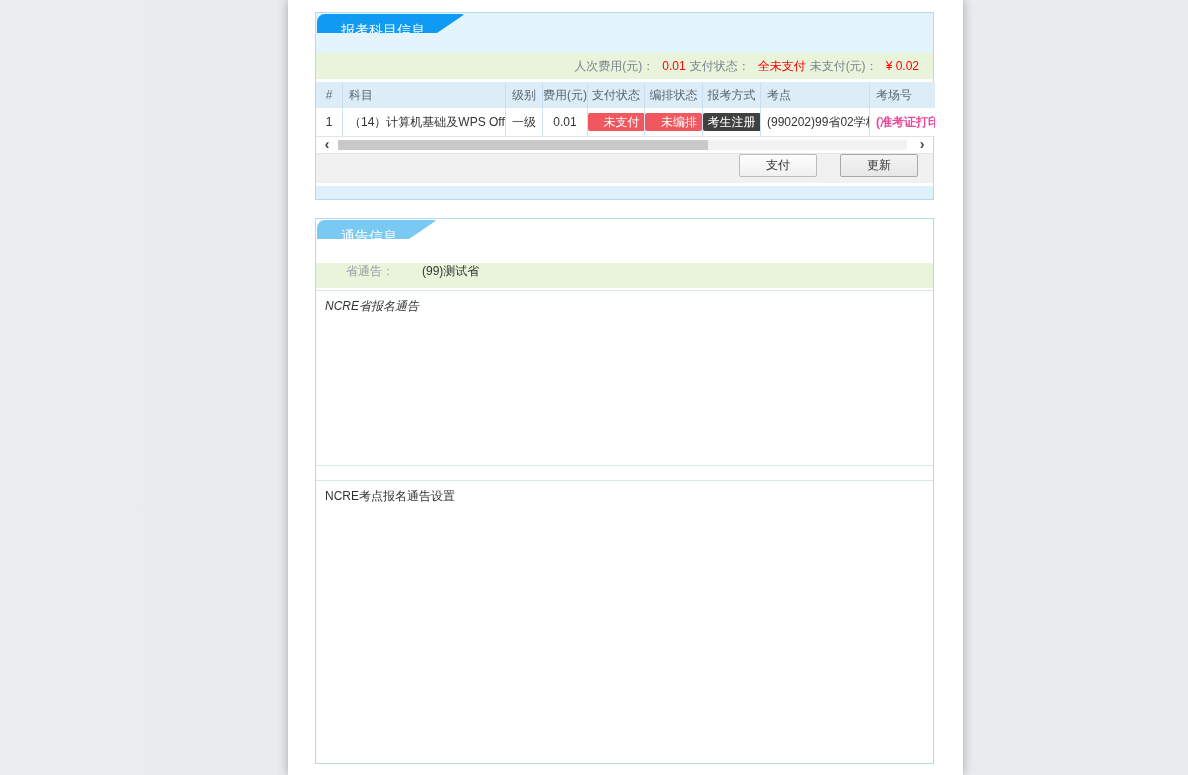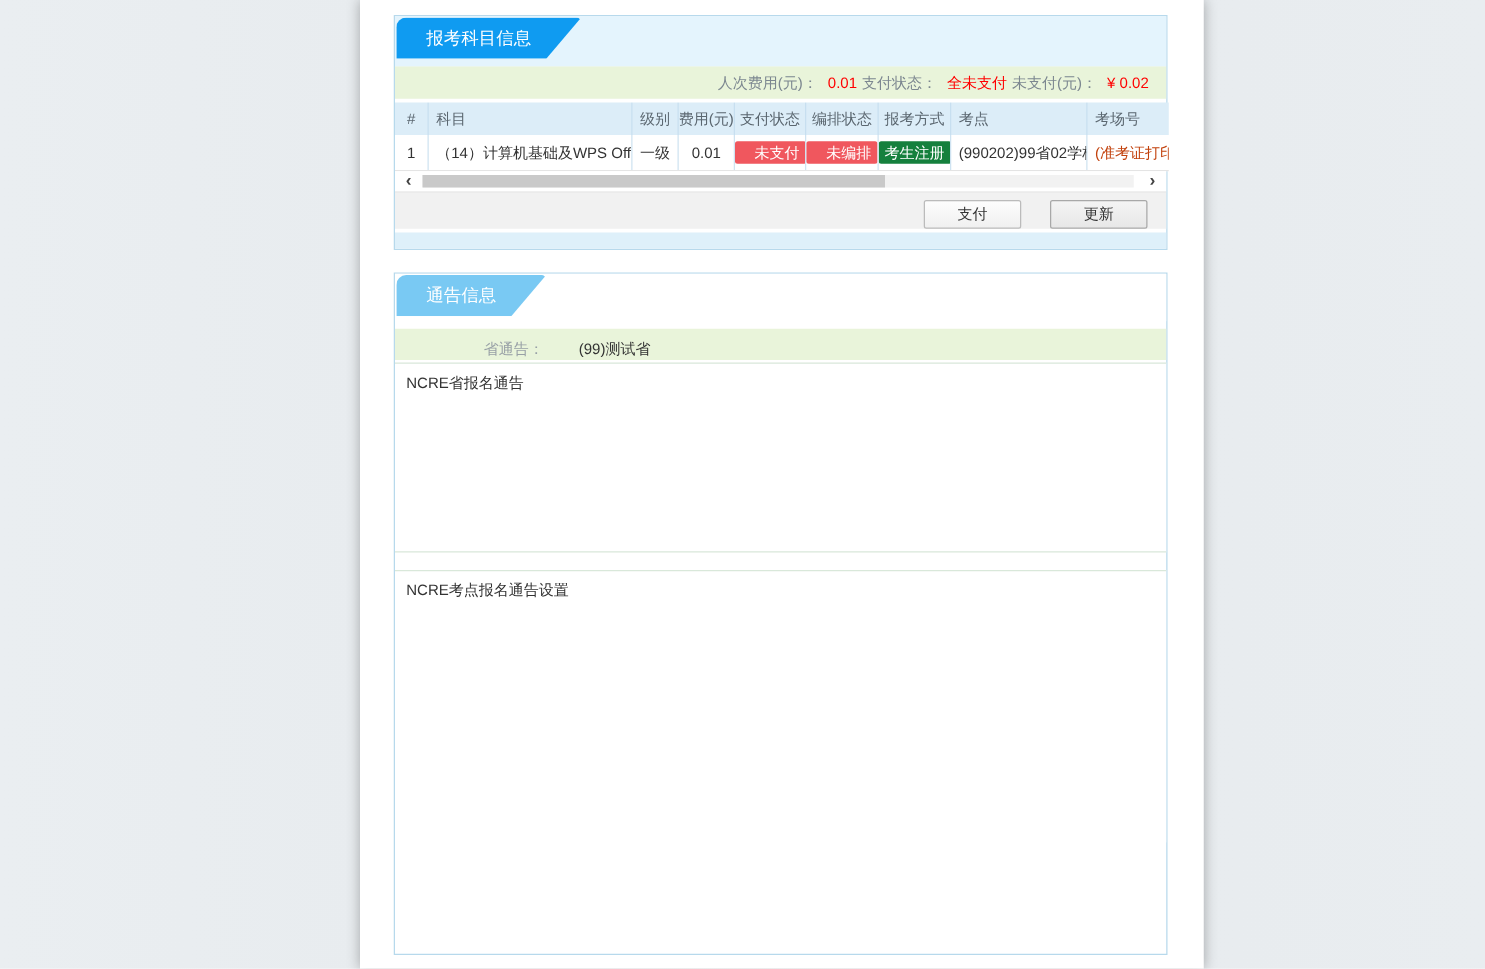--- a/index.html
+++ b/index.html
@@ -15,21 +15,21 @@
   }
   .content { position:absolute; left:27px; top:0; width:619px; }
 
   
   .panel1 {
     position:absolute; top:12px; left:0; width:619px; height:188px;
     border:1px solid #b7d9ec; background:#fff;
   }
   .p1-header { height:40px; background:#e4f4fd; position:relative; }
   .ribbon {
-    position:absolute; left:1px; top:1px; height:33px; line-height:33px;
+    position:absolute; left:1px; top:1px; height:19px; line-height:33px;
     color:#fff; font-size:14px; padding:0 40px 0 24px;
     border-radius:8px 4px 0 0;
     clip-path:polygon(0 0,100% 0,calc(100% - 28px) 100%,0 100%);
   }
   .ribbon1 { background:#0f9bf1; }
   .ribbon2 { background:#79c9f3; }
 
   .summary {
     height:26px; background:#e9f4da; display:flex; align-items:center;
     justify-content:flex-end; padding-right:14px; white-space:nowrap;
@@ -48,69 +48,69 @@
   .thead .cell { border-right:1px solid #c7dff0; }
   .c0 { width:27px; justify-content:center; }
   .c1 { width:163px; }
   .c2 { width:37px; justify-content:center; }
   .c3 { width:45px; justify-content:center; }
   .c4 { width:57px; justify-content:center; }
   .c5 { width:58px; justify-content:center;text-align:right; }
   .c6 { width:58px; justify-content:center; }
   .c7 { width:109px; }
   .c8 { width:80px; border-right:none; }
-  .dim { color:#c2410c; }
+  .dim { color:#ec4899;font-weight:bold; }
   .badge {
     color:#fff; padding:2px 5px; border-radius:2px; font-size:12px; line-height:14px;
   }
   .badge.red  { background:#f0575e;padding-left:16px; }
-  .badge.teal { background:#15803d; }
+  .badge.teal { background:#404040; }
 
   .hscroll { position:relative; height:16px; background:#fff; }
   .arrow {
     position:absolute; top:0; width:14px; height:16px; line-height:15px;
     text-align:center; color:#444; font-size:14px; font-weight:bold; cursor:pointer;
   }
   .arrow.left { left:4px; } .arrow.right { right:4px; }
   .track { position:absolute; left:22px; right:26px; top:3px; height:10px; background:#f2f2f2; }
   .thumb { position:absolute; left:0; top:0; height:10px; width:65%; background:#c9c9c9; }
 
   .btnbar {
     height:30px; background:#f1f1f1; border-top:1px solid #e6e6e6;
-    display:flex; justify-content:flex-end; align-items:flex-end;
+    display:flex; justify-content:flex-end; align-items:flex-start;
     padding-right:15px; gap:23px;
   }
   .btn {
     width:78px; height:23px; font-size:12px; color:#333;
     background:linear-gradient(#fdfdfd,#f0f0f0); border:1px solid #bbb;
     border-radius:2px; cursor:pointer; font-family:inherit;
   }
   .btn.update { background:linear-gradient(#f4f4f4,#e7e7e7); border-color:#a8a8a8; }
   .p1-footer { height:13px; background:#def0fa; margin-top:3px; }
 
   
   .panel2 {
     position:absolute; top:218px; left:0; width:619px; height:546px;
     border:1px solid #b7d9ec; background:#fff;
     display:flex; flex-direction:column;
   }
   .p2-header { height:38px; background:#fff; position:relative; flex:none; }
   .noticebar {
-    height:25px; background:#e9f4da; display:flex; align-items:flex-end; flex:none;padding-left:41px;
+    height:25px; background:#e9f4da; display:flex; align-items:flex-start; flex:none;
   }
   .noticebar .nlbl { width:78px; text-align:right; color:#98a0a6; flex:none; }
   .noticebar .nval { margin-left:28px; color:#333; }
   .notice-area {
     background:#fff; border:1px solid #d9e8da; border-left:none; border-right:none;
     padding:7px 9px; color:#333; overflow:hidden; flex:none;
   }
   .gap6  { height:6px;  flex:none; }
   .gap2  { height:2px;  flex:none; }
   .gap12 { height:12px; flex:none; }
-  .area1 { height:152px; }
+  .area1 { height:176px;font-style:italic; }
   .area2 { height:218px; border-bottom:none; }
 </style>
 </head>
 <body>
 
 <div class="sheet">
   <div class="content">
 
     <div class="panel1">
       <div class="p1-header">

